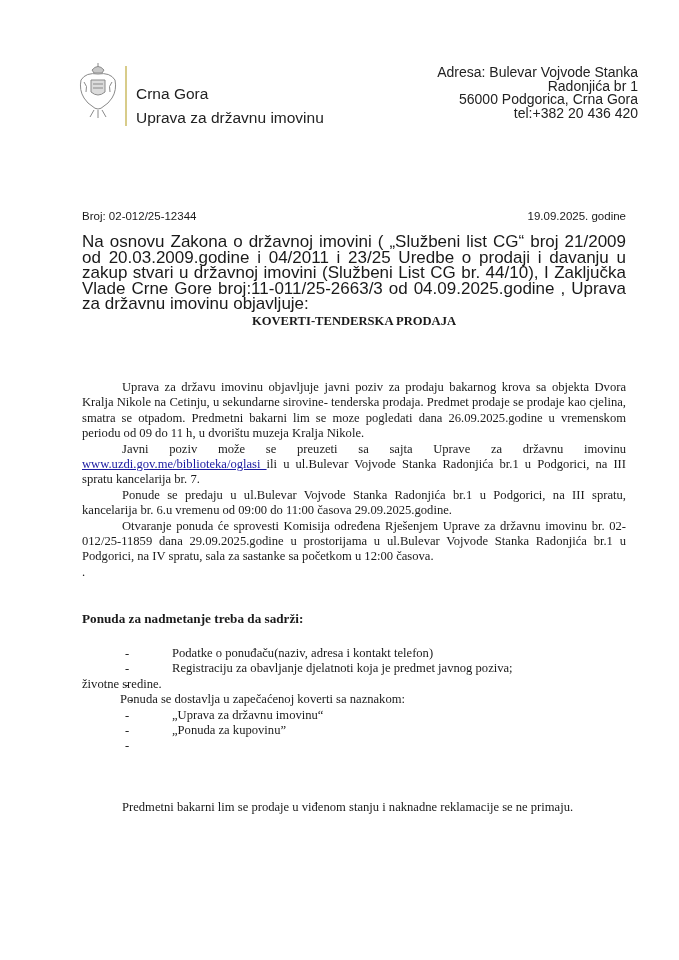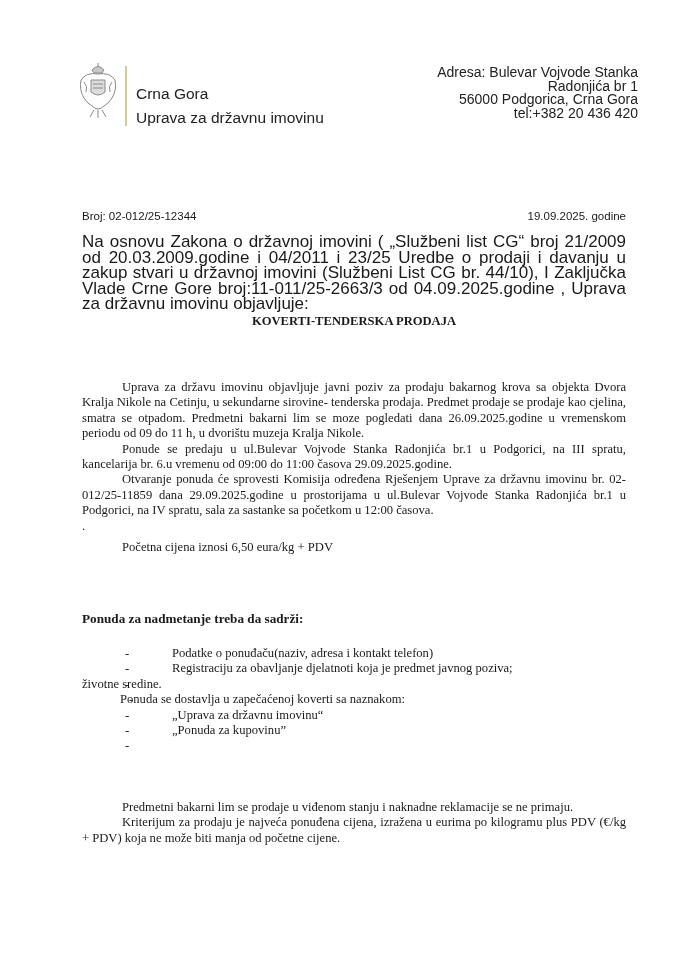--- a/index.html
+++ b/index.html
@@ -66,36 +66,35 @@
 </div>
 
 <div class="intro sans">Na osnovu Zakona o državnoj imovini  ( „Službeni list CG“ broj 21/2009 od 20.03.2009.godine i  04/2011 i 23/25  Uredbe o prodaji i davanju u zakup stvari u državnoj imovini (Službeni List CG br. 44/10), I Zaključka Vlade Crne Gore broj:11-011/25-2663/3 od 04.09.2025.godine , Uprava za državnu imovinu objavljuje:</div>
 
 <div class="title serif">
   <div>KOVERTI-TENDERSKA PRODAJA</div>
 </div>
 
 <div class="body serif" style="top:380px;">
   <div class="indent">Uprava za državu imovinu objavljuje javni poziv za prodaju bakarnog krova sa objekta Dvora Kralja Nikole na Cetinju,  u sekundarne sirovine- tenderska prodaja. Predmet prodaje se prodaje  kao cjelina, smatra se otpadom. Predmetni bakarni lim se moze pogledati dana 26.09.2025.godine u vremenskom periodu od 09 do 11 h, u dvorištu muzeja Kralja Nikole.</div>
+  <div class="indent"><span>Javni poziv može se preuzeti sa sajta Uprave za državnu imovinu </span><a class="link" href="#">www.uzdi.gov.me/biblioteka/oglasi </a><span> ili u ul.Bulevar Vojvode Stanka Radonjića br.1 u Podgorici, na III spratu kancelarija br. 7.</span></div>
   <div class="indent">Ponude se predaju u ul.Bulevar Vojvode Stanka Radonjića br.1 u Podgorici, na III spratu, kancelarija br. 6.u vremenu od 09:00 do 11:00 časova 29.09.2025.godine.</div>
   <div class="indent">Otvaranje ponuda  će sprovesti Komisija određena Rješenjem Uprave za državnu imovinu br. 02-012/25-11859 dana 29.09.2025.godine u prostorijama u ul.Bulevar Vojvode Stanka Radonjića br.1 u Podgorici, na IV spratu, sala za sastanke sa početkom u 12:00 časova.</div>
   <div>.</div>
-  <div class="indent" style="margin-top:6px;">Početna cijena   iznosi 6,50 eura/kg + PDV</div>
 </div>
 
 <div class="heading serif" style="top:611px;">Ponuda za nadmetanje treba da sadrži:</div>
 
 <div class="bullets serif" style="top:646px;">
   <div class="bl"><span class="dash">-</span><span>Podatke o ponuđaču(naziv, adresa i kontakt telefon)</span></div>
   <div class="bl"><span class="dash">-</span><span>Registraciju za obavljanje djelatnoti koja je predmet javnog poziva;</span></div>
   <div class="bl" style="text-align:justify;"><span class="dash">-</span></div>
   <div>životne sredine.</div>
   <div class="bl" style="padding-left:96px;"><span class="dash" style="left:47px;">-</span></div>
   <div style="padding-left:38px;">Ponuda se dostavlja u zapečaćenoj koverti sa naznakom:</div>
   <div class="bl"><span class="dash">-</span><span>„Uprava za državnu imovinu“</span></div>
   <div class="bl"><span class="dash">-</span><span>„Ponuda za kupovinu”</span></div>
   <div class="bl"><span class="dash">-</span></div>
 </div>
 
 <div class="body serif" style="top:800px;">
   <div class="indent">Predmetni bakarni lim se prodaje u viđenom stanju i naknadne reklamacije se ne primaju.</div>
-  <div class="indent">Kriterijum za prodaju je najveća ponuđena cijena, izražena u eurima po kilogramu plus PDV (€/kg + PDV) koja ne može biti manja od početne cijene.</div>
 </div>
 
 </body></html>

